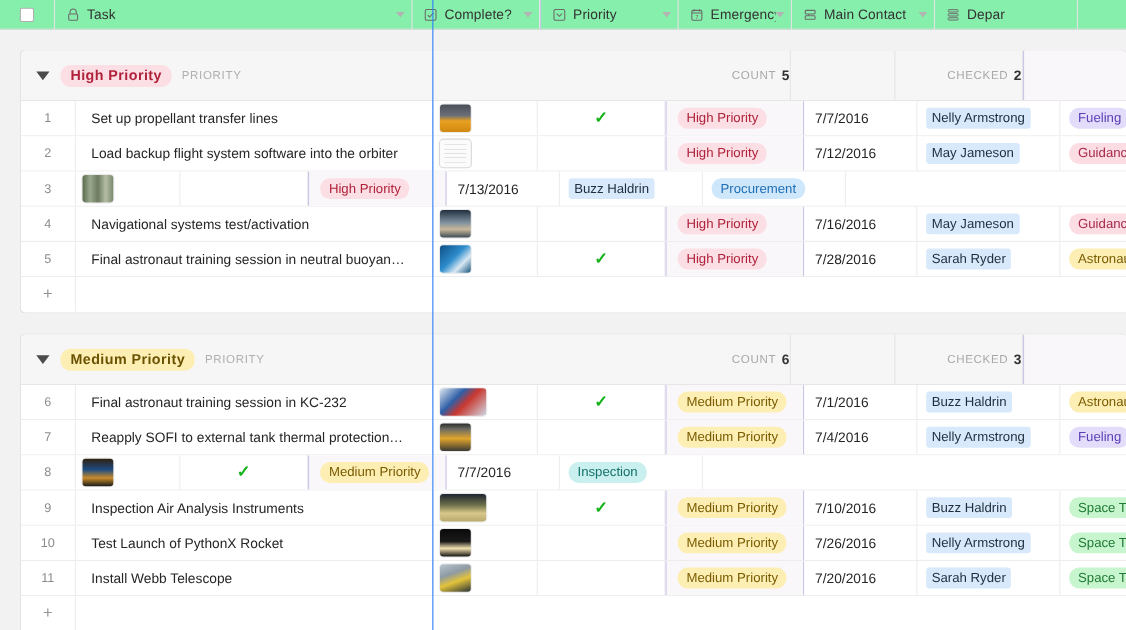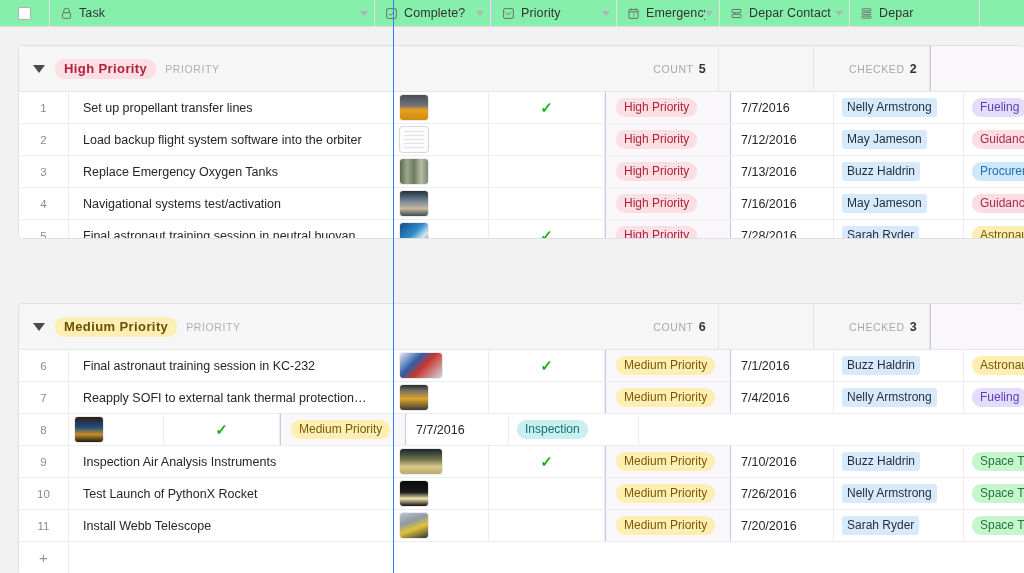--- a/index.html
+++ b/index.html
@@ -58,36 +58,36 @@
 
   .group-panel {
     position: absolute; left: 18px; width: 1006px;
     background: #fff;
     border: 1px solid #e0e0e0;
     border-right: none;
     border-top-left-radius: 5px; border-top-right-radius: 5px;
     border-bottom-left-radius: 5px;
     overflow: hidden;
   }
-  #group-high   { top: 18px; height: 194px; }
+  #group-high   { top: 18px; height: 240px; }
   #group-medium { top: 276px; height: 274px; }
 
   .group-header {
     display: flex; height: 46px; background: #f6f6f6;
     border-bottom: 1px solid #e6e6e6;
   }
   .group-header .gcell {
     height: 45px; display: flex; align-items: center;
     border-right: 1px solid #e6e6e6;
     font-size: 11px; color: #9a9a9a;
     letter-spacing: .4px;
     overflow: hidden;
   }
   .group-header .g-first { flex: 0 0 375px; width: 375px; padding-left: 14px; border-right: none; }
-  .group-header .g-stat { justify-content: flex-end; padding-right: 12px; }
+  .group-header .g-stat { justify-content: flex-end; }
   .group-header .gcell.c-prio { border-left: 1px solid #c9c6e8; border-right: 1px solid #c9c6e8; background: #faf7fb; }
   .gcaret {
     width: 0; height: 0; flex: 0 0 auto; margin-right: 10px;
     border-left: 6px solid transparent; border-right: 6px solid transparent;
     border-top: 8px solid #4a4a4a;
   }
   .group-pill {
     display: inline-block; padding: 2px 9px 3px; border-radius: 9px;
     font-size: 13px; font-weight: bold; white-space: nowrap;
   }
@@ -198,21 +198,21 @@
   </div>
 
   <div class="hcell c-cont">
     <span class="ficon">
       <svg width="13" height="13" viewBox="0 0 16 16">
           <rect x="2.5" y="3" width="11" height="4" rx="1" fill="none" stroke="#6b6b6b" stroke-width="1.2"></rect>
           <rect x="2.5" y="9" width="11" height="4" rx="1" fill="none" stroke="#6b6b6b" stroke-width="1.2"></rect>
           <path d="M6.2 7v2" stroke="#6b6b6b" stroke-width="1.2"></path>
         </svg>
     </span>
-    <span class="hlabel">Depar Contact</span>
+    <span class="hlabel">Main Contact</span>
     <span class="caret"></span>
   </div>
 
   <div class="hcell c-dept">
     <span class="ficon">
       <svg width="13" height="13" viewBox="0 0 16 16">
           <rect x="2.5" y="2.2" width="11" height="2.6" rx=".8" fill="none" stroke="#6b6b6b" stroke-width="1.1"></rect>
           <rect x="2.5" y="6.7" width="11" height="2.6" rx=".8" fill="none" stroke="#6b6b6b" stroke-width="1.1"></rect>
           <rect x="2.5" y="11.2" width="11" height="2.6" rx=".8" fill="none" stroke="#6b6b6b" stroke-width="1.1"></rect>
         </svg>
@@ -273,21 +273,20 @@
         <div class="dcell c-dead">7/12/2016</div>
         <div class="dcell c-cont">
           <span class="chip">May Jameson</span>
         </div>
         <div class="dcell c-dept">
           <span class="pill" style="background:#fbdde3;color:#a8294a">Guidance</span>
         </div>
       </div>
       <div class="drow">
         <div class="dcell c-num">3</div>
-        <div class="dcell c-task">Replace Emergency Oxygen Tanks</div>
         <div class="dcell c-photo">
           <div class="thumb" style="background:linear-gradient(90deg,#5b6b4f 0%,#9aa88c 25%,#6d7a60 50%,#b4bda4 75%,#7c8a6e 100%)"></div>
         </div>
         <div class="dcell c-done"></div>
         <div class="dcell c-prio">
           <span class="pill" style="background:#fcdfe4;color:#b0213b">High Priority</span>
         </div>
         <div class="dcell c-dead">7/13/2016</div>
         <div class="dcell c-cont">
           <span class="chip">Buzz Haldrin</span>

